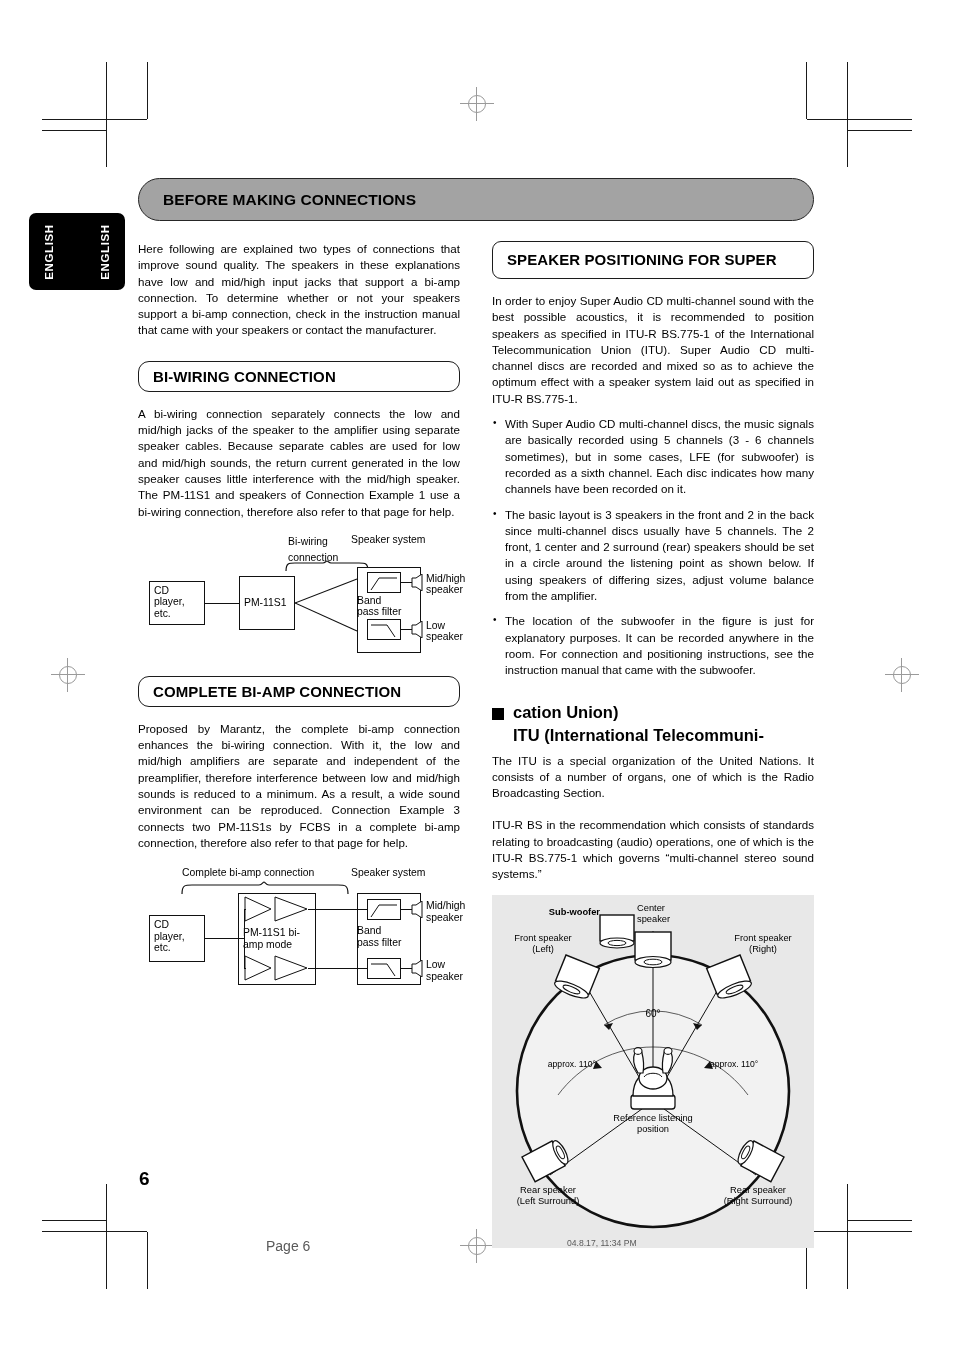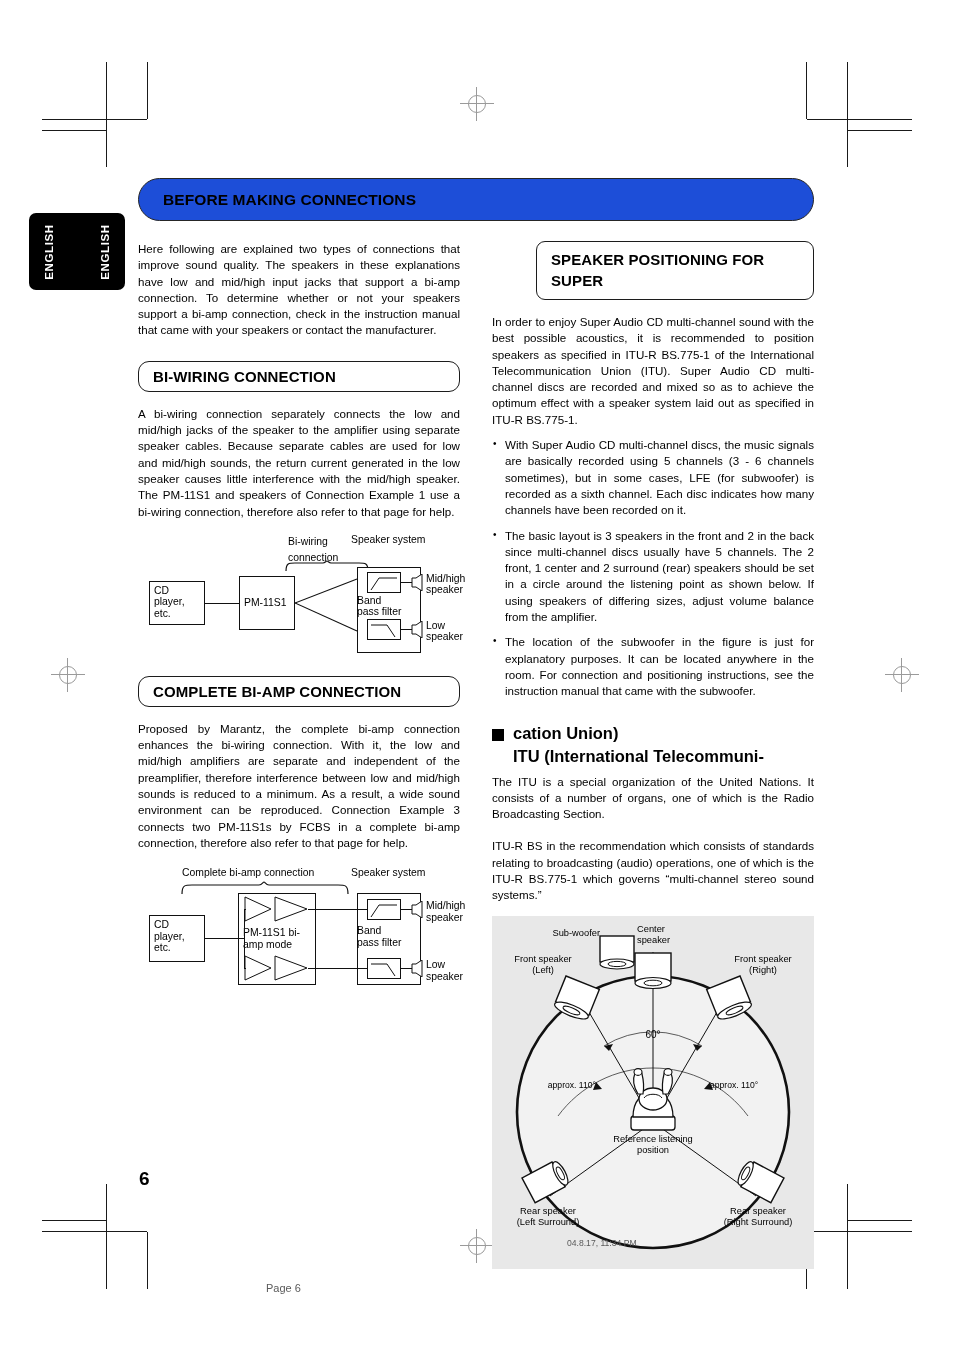--- a/index.html
+++ b/index.html
@@ -38,21 +38,21 @@
     white-space:nowrap;
   }
   .lang-tab span.a { transform: translate(-50%,-50%) rotate(-90deg) translateX(0px) translateY(-28px); }
   .lang-tab span.b { transform: translate(-50%,-50%) rotate(-90deg) translateX(0px) translateY(28px); }
 
   
   .content { position:absolute; left:138px; top:178px; width:676px; }
 
   .banner {
     border:1.6px solid #262626; border-radius:22px;
-    background:#1d4ed8;
+    background:#a3a3a3;
     height:43px; display:flex; align-items:center;
     padding-left:24px;
   }
   .banner h1 { margin:0; font-size:15.5px; font-weight:bold; letter-spacing:.1px; }
 
   .cols { display:flex; gap:32px; margin-top:20px; }
   .col-l { width:322px; }
   .col-r { width:322px; }
 
   p.body {
@@ -61,21 +61,21 @@
     text-align:justify; text-justify:inter-word;
   }
 
   .sechead {
     border:1.8px solid #1c1c1c; border-radius:11px;
     height:31px; display:flex; align-items:center; padding-left:14px;
     margin-top:22px; margin-bottom:14px;
   }
   .sechead h2 { margin:0; font-size:15px; font-weight:bold; letter-spacing:.1px; }
 
-  .sechead.tall { height:auto; padding:7px 14px 8px 14px; border-radius:9px; display:block;margin-left:44px; }
+  .sechead.tall { height:auto; padding:7px 14px 8px 14px; border-radius:9px; display:block; }
   .sechead.tall h2 { font-size:15px; line-height:21px; }
 
   ul.bullets { margin:9px 0 0 0; padding:0; list-style:none; }
   ul.bullets li {
     position:relative; padding-left:13px; margin-bottom:9px;
     font-size:11.6px; line-height:16.3px; text-align:justify;
   }
   ul.bullets li:before {
     content:"•"; position:absolute; left:1px; top:-1px; font-size:10px;
   }
@@ -101,21 +101,21 @@
     width:322px; height:353px;
     background:#e8e8e8;
   }
   .itu-fig .flab {
     position:absolute; font-size:9.3px; line-height:11px; white-space:pre; text-align:center;
   }
 
   .pageno { position:absolute; left:139px; top:1168px; font-size:19px; font-weight:bold; }
 
   .footer { position:absolute; left:0; top:1238px; width:954px; height:20px; }
-  .footer .fl { position:absolute; left:266px; top:0; font-size:11px; color:#5a5a5a;margin-top:44px; }
+  .footer .fl { position:absolute; left:266px; top:0; font-size:14px; color:#5a5a5a; }
   .footer .fr { position:absolute; left:567px; top:0; font-size:8.6px; color:#5a5a5a; }
 </style>
 </head>
 <body>
 
 <div>
 
   <div class="crop v" style="left:106px; top:62px; height:105px;"></div>
   <div class="crop h" style="left:42px; top:119px; width:105px;"></div>
   <div class="crop v" style="left:147px; top:62px; height:57px;"></div>
@@ -311,21 +311,21 @@
 
       <div class="sechead tall" style="margin-top:0;">
         <h2>SPEAKER POSITIONING FOR SUPER</h2>
       </div>
 
       <p class="body" style="margin-top:14px;">In order to enjoy Super Audio CD multi-channel sound with the best possible acoustics, it is recommended to position speakers as specified in ITU-R BS.775-1 of the International Telecommunication Union (ITU). Super Audio CD multi-channel discs are recorded and mixed so as to achieve the optimum effect with a speaker system laid out as specified in ITU-R BS.775-1.</p>
 
       <ul class="bullets">
         <li>With Super Audio CD multi-channel discs, the music signals are basically recorded using 5 channels (3 - 6 channels sometimes), but in some cases, LFE (for subwoofer) is recorded as a sixth channel. Each disc indicates how many channels have been recorded on it.</li>
         <li>The basic layout is 3 speakers in the front and 2 in the back since multi-channel discs usually have 5 channels. The 2 front, 1 center and 2 surround (rear) speakers should be set in a circle around the listening point as shown below. If using speakers of differing sizes, adjust volume balance from the amplifier.</li>
-        <li>The location of the subwoofer in the figure is just for explanatory purposes. It can be located anywhere in the room. For connection and positioning instructions, see the instruction manual that came with the subwoofer.</li>
+        <li>The location of the subwoofer in the figure is just for explanatory purposes. It can be recorded anywhere in the room. For connection and positioning instructions, see the instruction manual that came with the subwoofer.</li>
       </ul>
 
       <div class="itu-head">
         <div class="sq"></div>
         <div>
           <h3>cation Union)</h3>
           <h3>ITU  (International Telecommuni-</h3>
         </div>
       </div>
 
@@ -399,21 +399,21 @@
             <path d="M146,178 C141,170 141,162 143,157 C145,153 149,153 150,158 C152,166 152,172 151,178 Z" fill="#fff" stroke="#111" stroke-width="1.2"></path>
             <path d="M176,178 C181,170 181,162 179,157 C177,153 173,153 172,158 C170,166 170,172 171,178 Z" fill="#fff" stroke="#111" stroke-width="1.2"></path>
 
             <ellipse cx="146" cy="156" rx="4" ry="3.4" fill="#fff" stroke="#111" stroke-width="1.1"></ellipse>
             <ellipse cx="176" cy="156" rx="4" ry="3.4" fill="#fff" stroke="#111" stroke-width="1.1"></ellipse>
 
             <path d="M152,182 C155,177 167,177 170,182" fill="none" stroke="#111" stroke-width="1"></path>
           </g>
         </svg>
 
-        <div class="flab" style="left:24px; top:12px; width:84px; text-align:right;">Sub-woofer</div>
+        <div class="flab" style="left:24px; top:12px; width:84px; text-align:right;font-weight:bold;">Sub-woofer</div>
         <div class="flab" style="left:145px; top:8px; width:76px; text-align:left;">Center
 speaker</div>
         <div class="flab" style="left:2px; top:38px; width:98px; text-align:center;">Front speaker
 (Left)</div>
         <div class="flab" style="left:222px; top:38px; width:98px; text-align:center;">Front speaker
 (Right)</div>
         <div class="flab" style="left:140px; top:113px; width:42px; text-align:center; font-size:10px;">60°</div>
         <div class="flab" style="left:20px; top:164px; width:84px; text-align:right; font-size:8.6px;">approx. 110°</div>
         <div class="flab" style="left:218px; top:164px; width:84px; text-align:left; font-size:8.6px;">approx. 110°</div>
         <div class="flab" style="left:96px; top:218px; width:130px; text-align:center;">Reference listening

